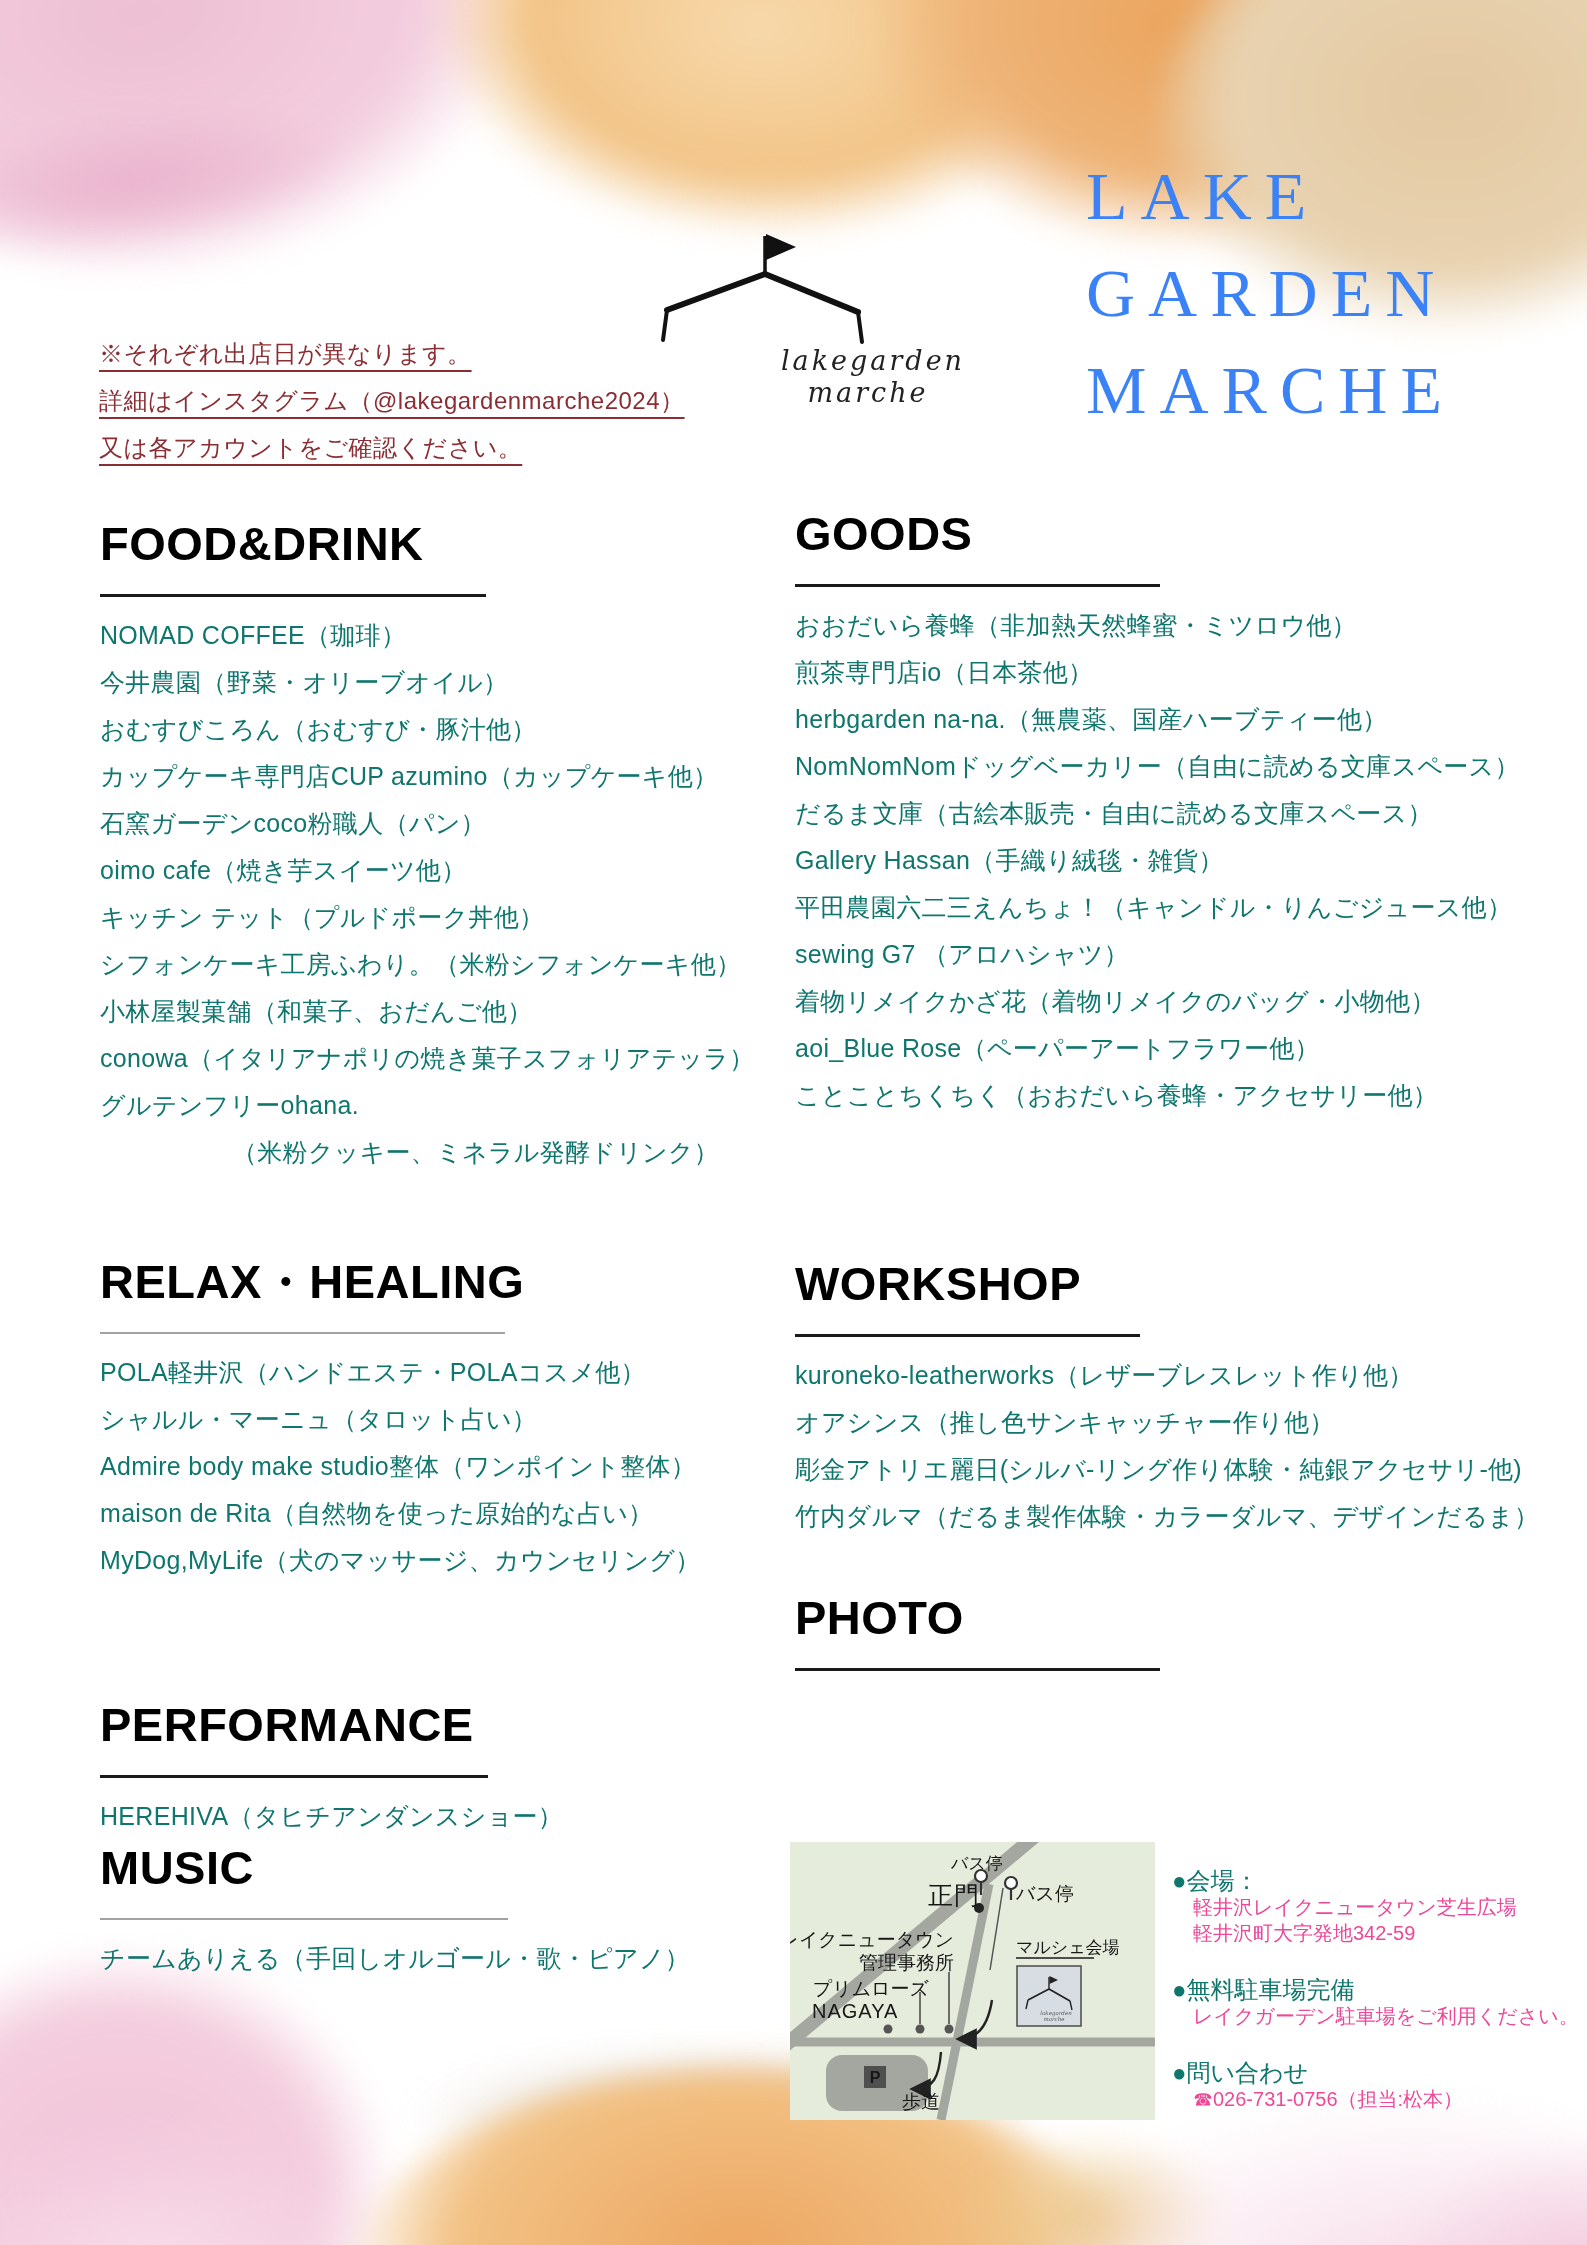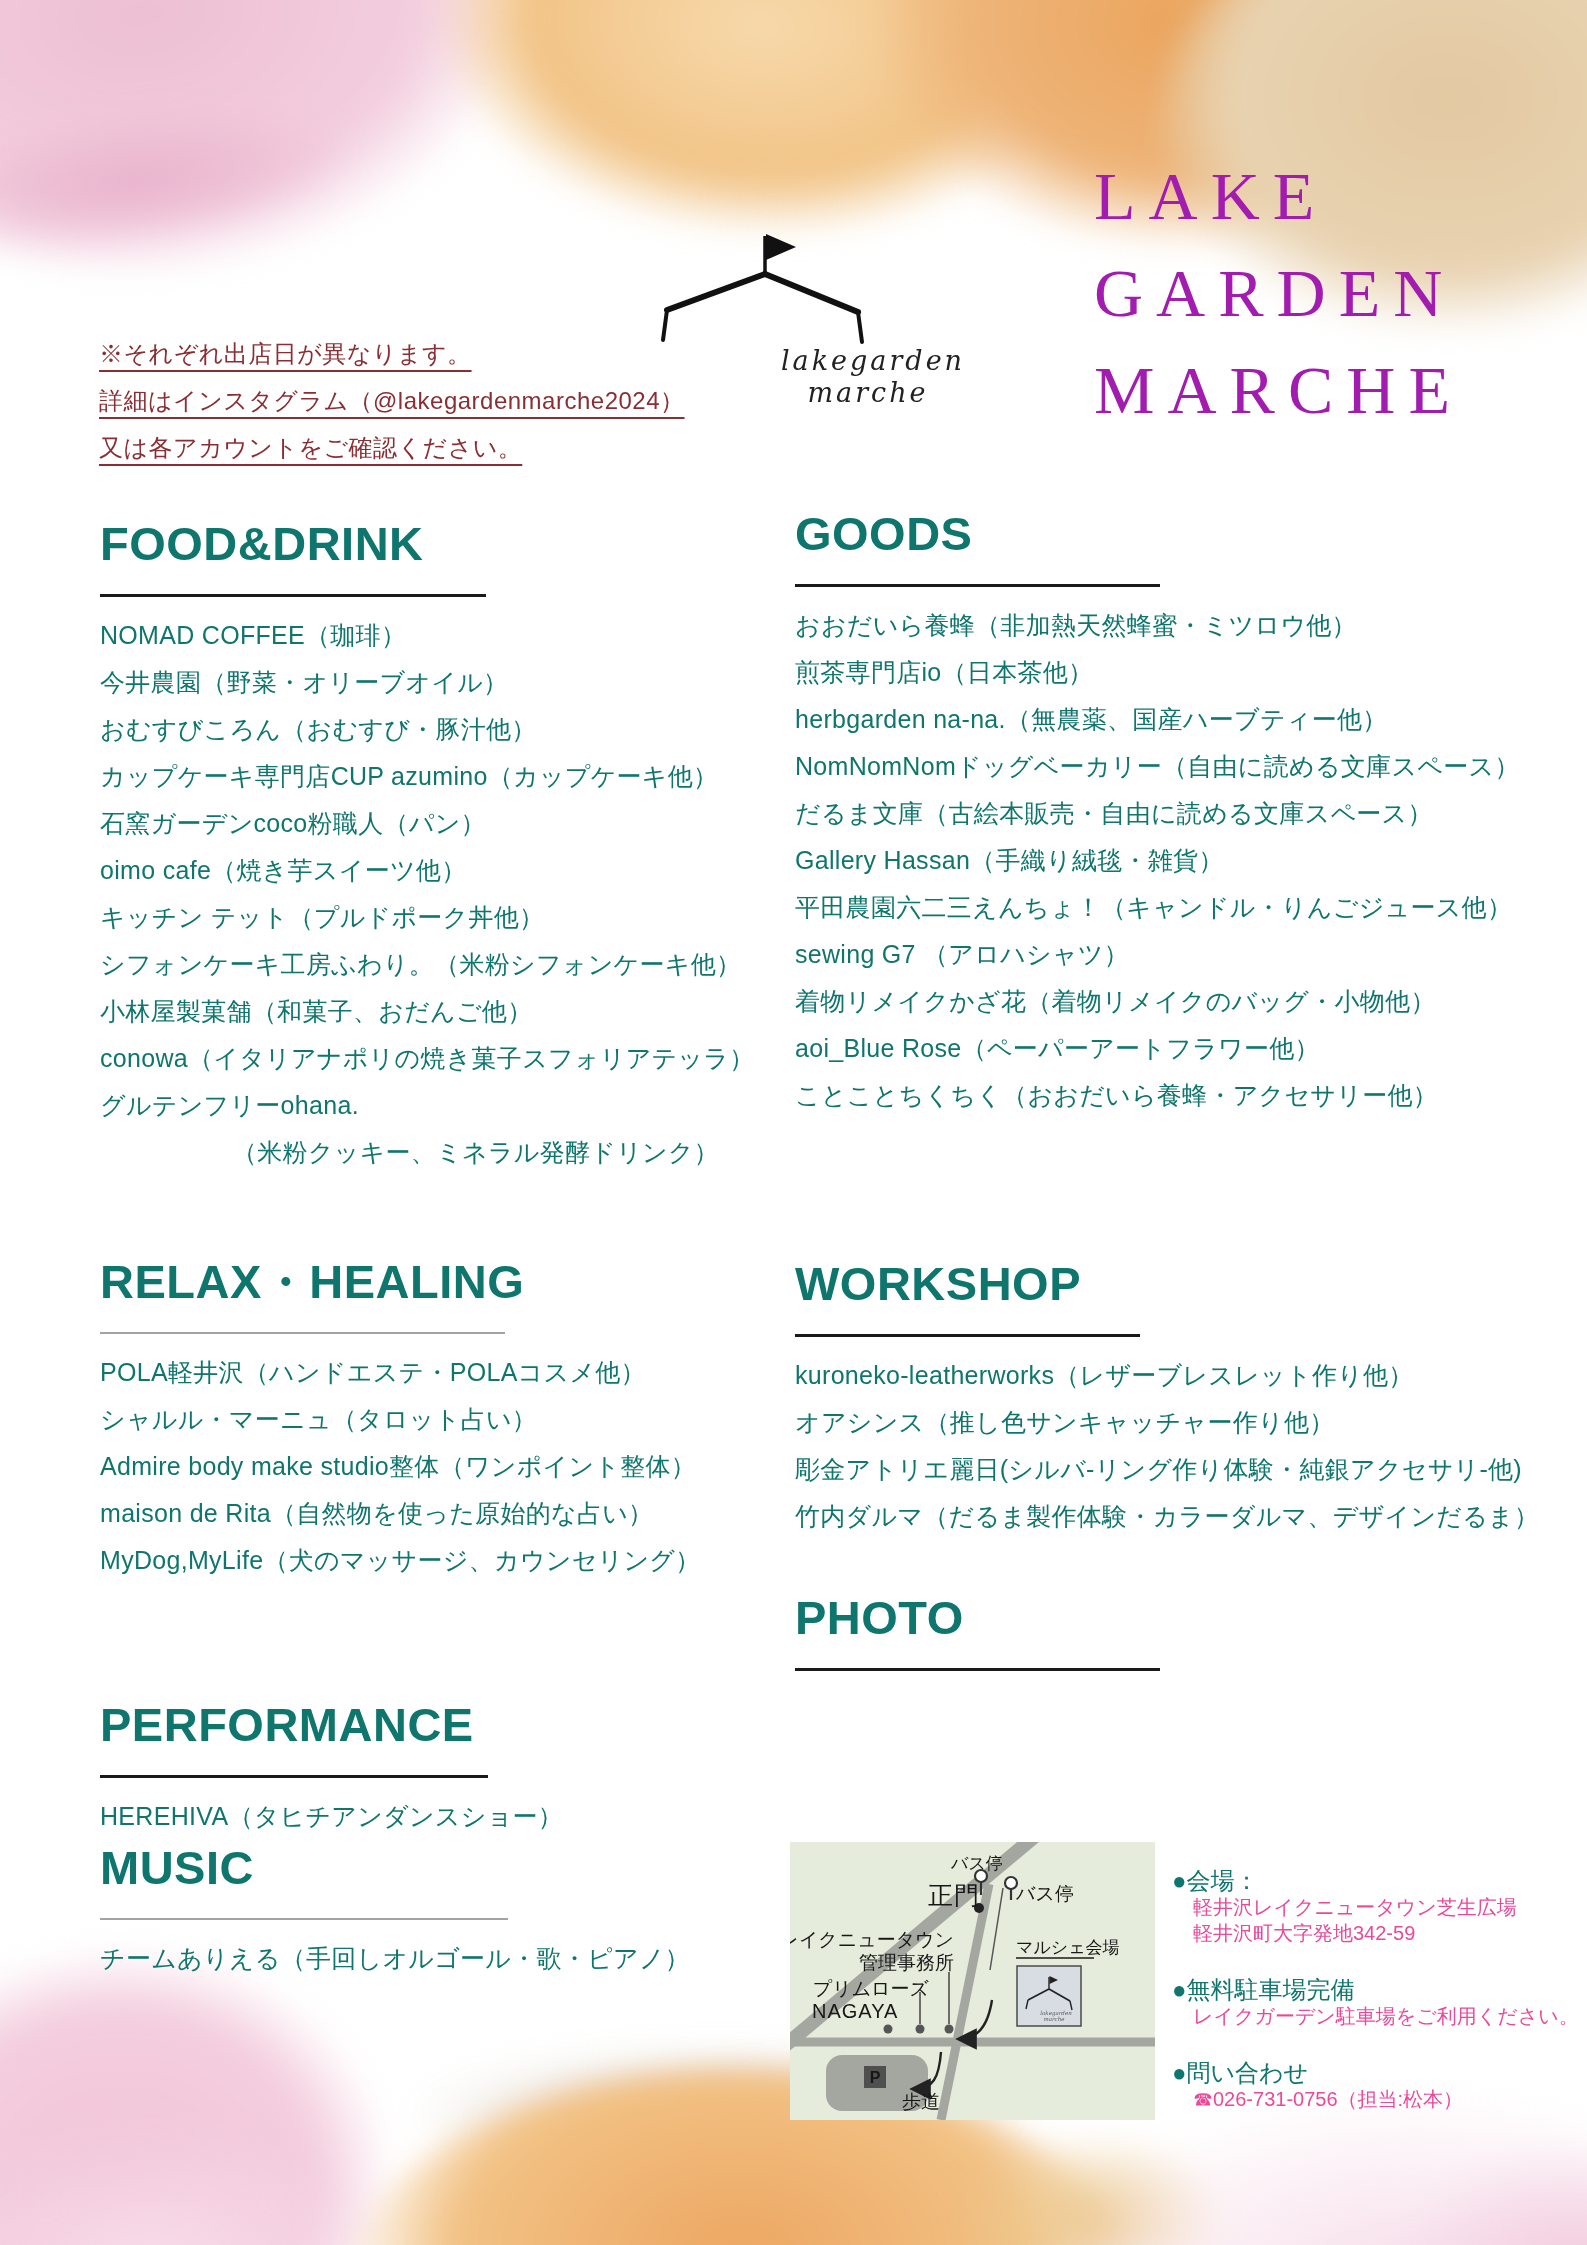--- a/index.html
+++ b/index.html
@@ -35,26 +35,26 @@
              background:radial-gradient(ellipse at 55% 55%, #f2c9dc 0%, rgba(242,201,220,0) 72%); }
 
   
   .note { position:absolute; left:75px; top:330px; z-index:3; }
   .note-line { font-size:24px; line-height:47px; color:#8a2e33; letter-spacing:.5px; white-space:nowrap;margin-left:24px; }
   .note-line span { text-decoration:underline; text-underline-offset:8px; text-decoration-thickness:1.5px; }
 
   .logo-svg { position:absolute; left:635px; top:228px; z-index:3; }
 
   .title { position:absolute; left:1086px; top:148px; z-index:3;
-           font-family:"Liberation Serif", serif; font-weight:400; color:#a21caf;margin-left:8px; }
+           font-family:"Liberation Serif", serif; font-weight:400; color:#3b82f6; }
   .title-line { font-size:68px; line-height:97px; letter-spacing:13px; white-space:nowrap; }
 
   
   .section { position:absolute; z-index:3; }
-  .heading { font-size:47px; font-weight:800; line-height:52px; color:#0f766e; letter-spacing:.5px; white-space:nowrap; }
+  .heading { font-size:47px; font-weight:800; line-height:52px; color:#000000; letter-spacing:.5px; white-space:nowrap; }
   .rule { height:2.5px; background:#1a1a1a; margin-top:24px; }
   .rule.gray { background:#a3a3a3; height:2px; }
   .list { margin-top:15px; }
   .li { font-size:25px; line-height:47px; color:#0f766e; letter-spacing:.3px; white-space:nowrap; }
   .sec-food .li:last-child { padding-left:132px; }
 
   
   .map-svg { position:absolute; left:790px; top:1842px; z-index:3; }
   .map-text { font-family:"Liberation Sans", sans-serif; fill:#171717; }
   .info { position:absolute; left:1172px; top:1868px; z-index:3; width:410px; }

